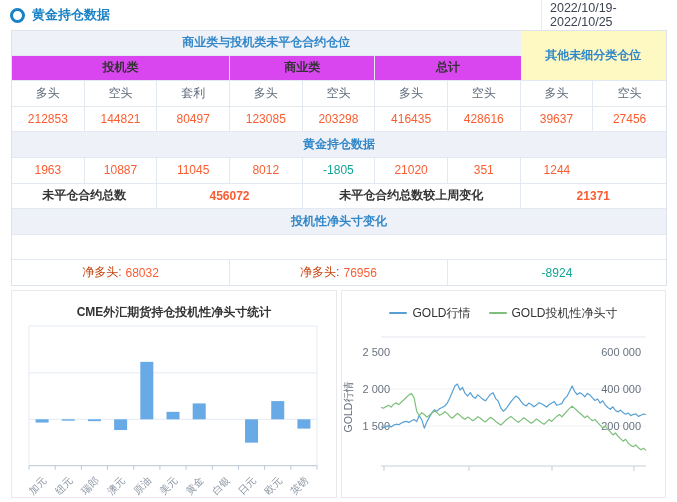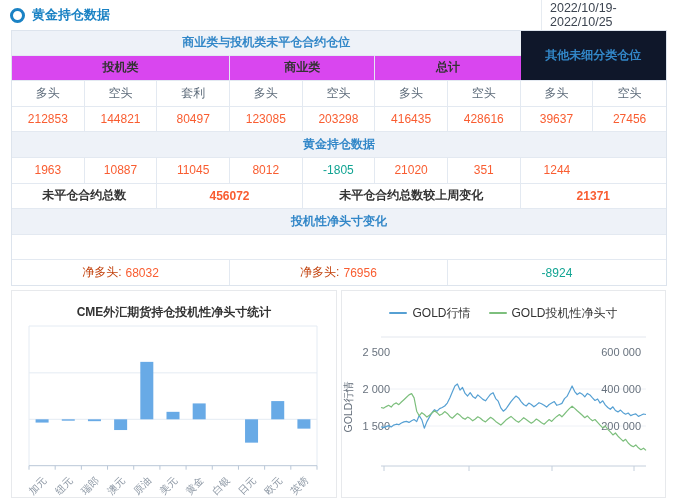--- a/index.html
+++ b/index.html
@@ -32,21 +32,21 @@
   .lbl{color:#c2410c;margin-right:4px;}
   
   .dblrow{display:flex;height:49.2px;border-bottom:1px solid #e3e9f1;}
   .dbl-left{width:77.778%;display:flex;flex-direction:column;}
   .dbl-left .r{display:flex;height:24.6px;box-sizing:border-box;}
   .dbl-left .r1{border-bottom:1px solid #e3e9f1;}
   .dbl-left .r .tcell{height:100%;}
   .innerc{box-sizing:border-box;}
   .i3{width:42.857%}.i2{width:28.571%}
   .other-cell{width:22.222%;display:flex;align-items:center;justify-content:center;
-              background:#0f172a;color:#3287c8;font-weight:bold;}
+              background:#fef9c3;color:#3287c8;font-weight:bold;}
   
   .card{position:absolute;top:290px;height:208px;border:1px solid #e7e9ec;border-radius:0;
         background:#fff;box-sizing:border-box;}
   .card-left{left:11px;width:326px;}
   .card-right{left:341px;width:325px;}
   .chart-title{padding-top:13px;height:17px;text-align:center;font-size:12px;font-weight:bold;color:#333;}
   .legend{padding-top:12px;height:20px;display:flex;justify-content:center;align-items:center;
           font-size:12px;color:#333;}
   .legend-item{display:flex;align-items:center;margin:0 9px;cursor:pointer;}
   .legend-item i{display:inline-block;width:18px;height:2.5px;border-radius:2px;margin-right:5px;}

